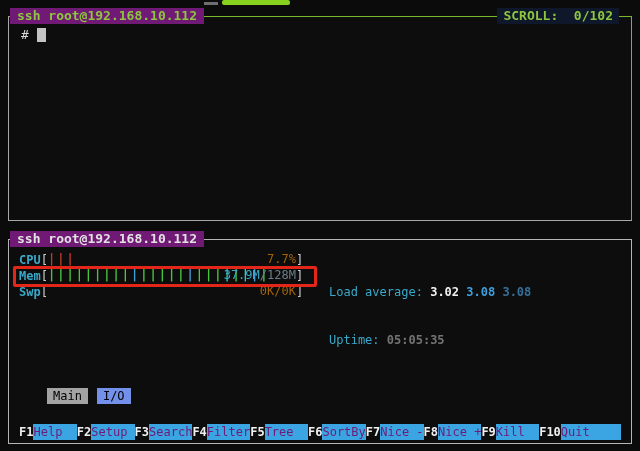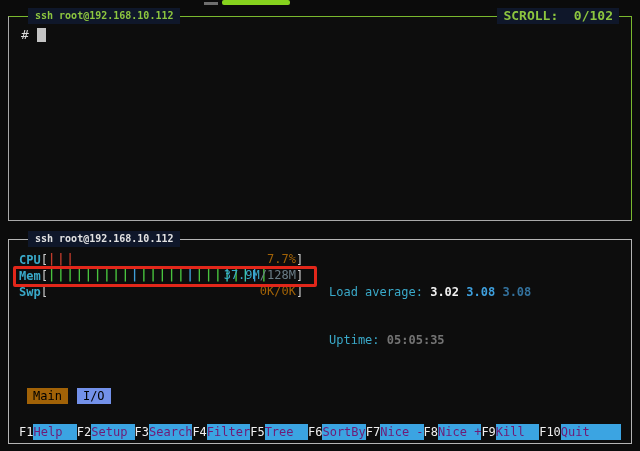--- a/index.html
+++ b/index.html
@@ -7,22 +7,22 @@
   .screen { position:relative; width:640px; height:451px; background:#0b0b0b; overflow:hidden; }
 
   
   .scrub-dash { position:absolute; left:204px; top:2px; width:14px; height:3px; background:#6e6e6e; }
   .scrub-bar  { position:absolute; left:222px; top:0px; width:68px; height:5px; background:#86d21e; border-radius:2px; }
 
   
   .pane { position:absolute; left:8px; width:624px; height:205px; background:#0d0d0d; }
   .pane.top    { top:16px;  border:1px solid; border-color:#79b82e #79b82e #a8a8a8 #a8a8a8; }
   .pane.bottom { top:239px; border:1px solid #b4b4b4; }
-  .ptitle { position:absolute; top:-9px; left:19px; background:#0f172a; padding:0 7px;
-            font-size:10px; font-weight:bold; line-height:16px; white-space:pre; }
+  .ptitle { position:absolute; top:-9px; left:1px; background:#701a75; padding:0 7px;
+            font-size:13px; font-weight:bold; line-height:16px; white-space:pre; }
   .pane.top .ptitle { color:#8dc63f; }
   .pane.bottom .ptitle { color:#e2e2e2; }
   .pscroll { position:absolute; top:-9px; right:12px; background:#0f172a; padding:0 6px;
              color:#8dc63f; font-size:13px; font-weight:bold; line-height:16px; white-space:pre; }
 
   
   .prompt { padding:10px 12px; font-size:13px; color:#d9d9d9; }
   .cursor { display:inline-block; width:9px; height:14px; background:#c4c4c4; vertical-align:text-bottom; margin-left:8px; }
 
   
@@ -48,28 +48,28 @@
   .bl { color:#3e9fdc; font-weight:bold; }
   .bl2{ color:#33719c; font-weight:bold; }
 
   
   .redbox { position:absolute; left:4px; top:26px; width:304px; height:21px;
             border:3px solid #e2271a; border-radius:2px; z-index:5; pointer-events:none; }
 
   
   .tabs { margin-top:8px; height:16px; padding-left:8px; display:flex; gap:9px; }
   .tab { padding:0 6px; color:#000; height:16px; }
-  .tab-green { background:#a16207; }
+  .tab-green { background:#a3a3a3;margin-left:20px; }
   .tab-blue  { background:#7391ea; }
 
   
   .fkbar { position:absolute; left:10px; right:10px; bottom:3px; display:flex; height:16px; }
   .fitem { display:flex; }
   .fitem:last-child { flex:1; }
-  .fkkey { color:#f0f0f0; white-space:pre; }
+  .fkkey { color:#f0f0f0; white-space:pre;font-weight:bold; }
   .fklabel { background:#3ba4e2; color:#701a75; width:6ch; white-space:pre; overflow:hidden; }
   .fitem:last-child .fklabel { flex:1; width:auto; }
 </style>
 </head>
 <body>
 
 <div class="screen">
 
   <div class="scrub-dash"></div>
   <div class="scrub-bar"></div>

